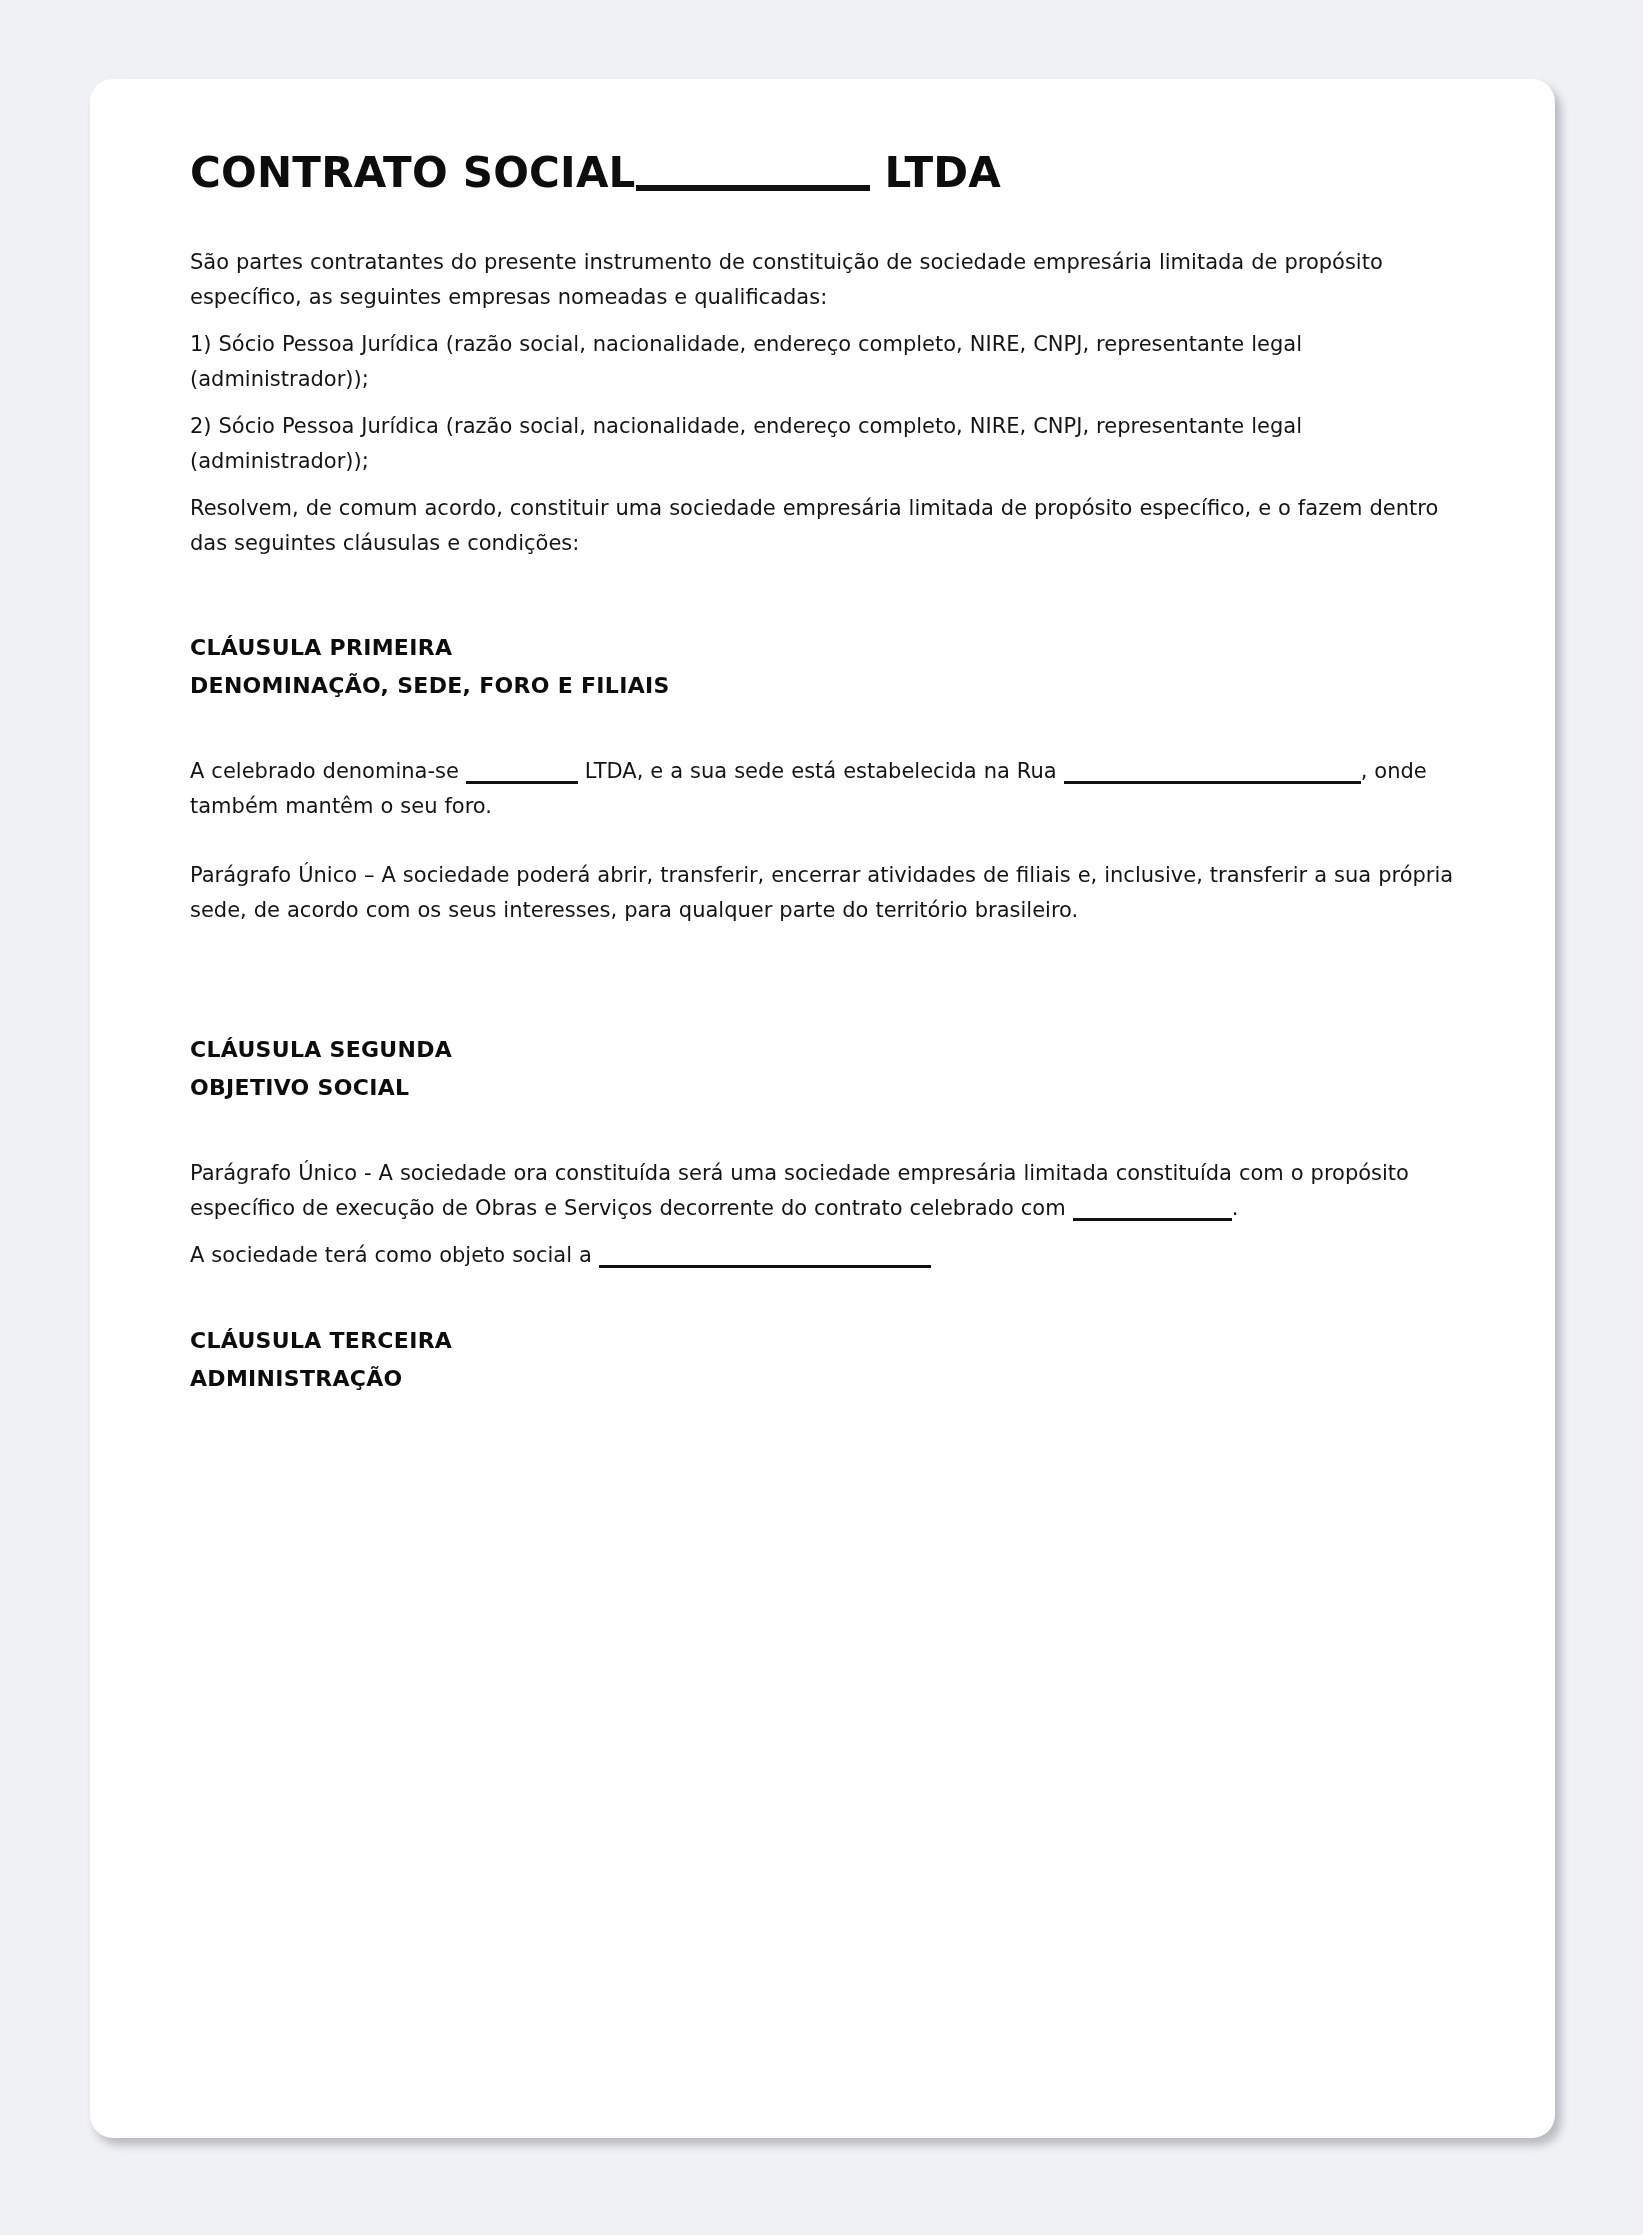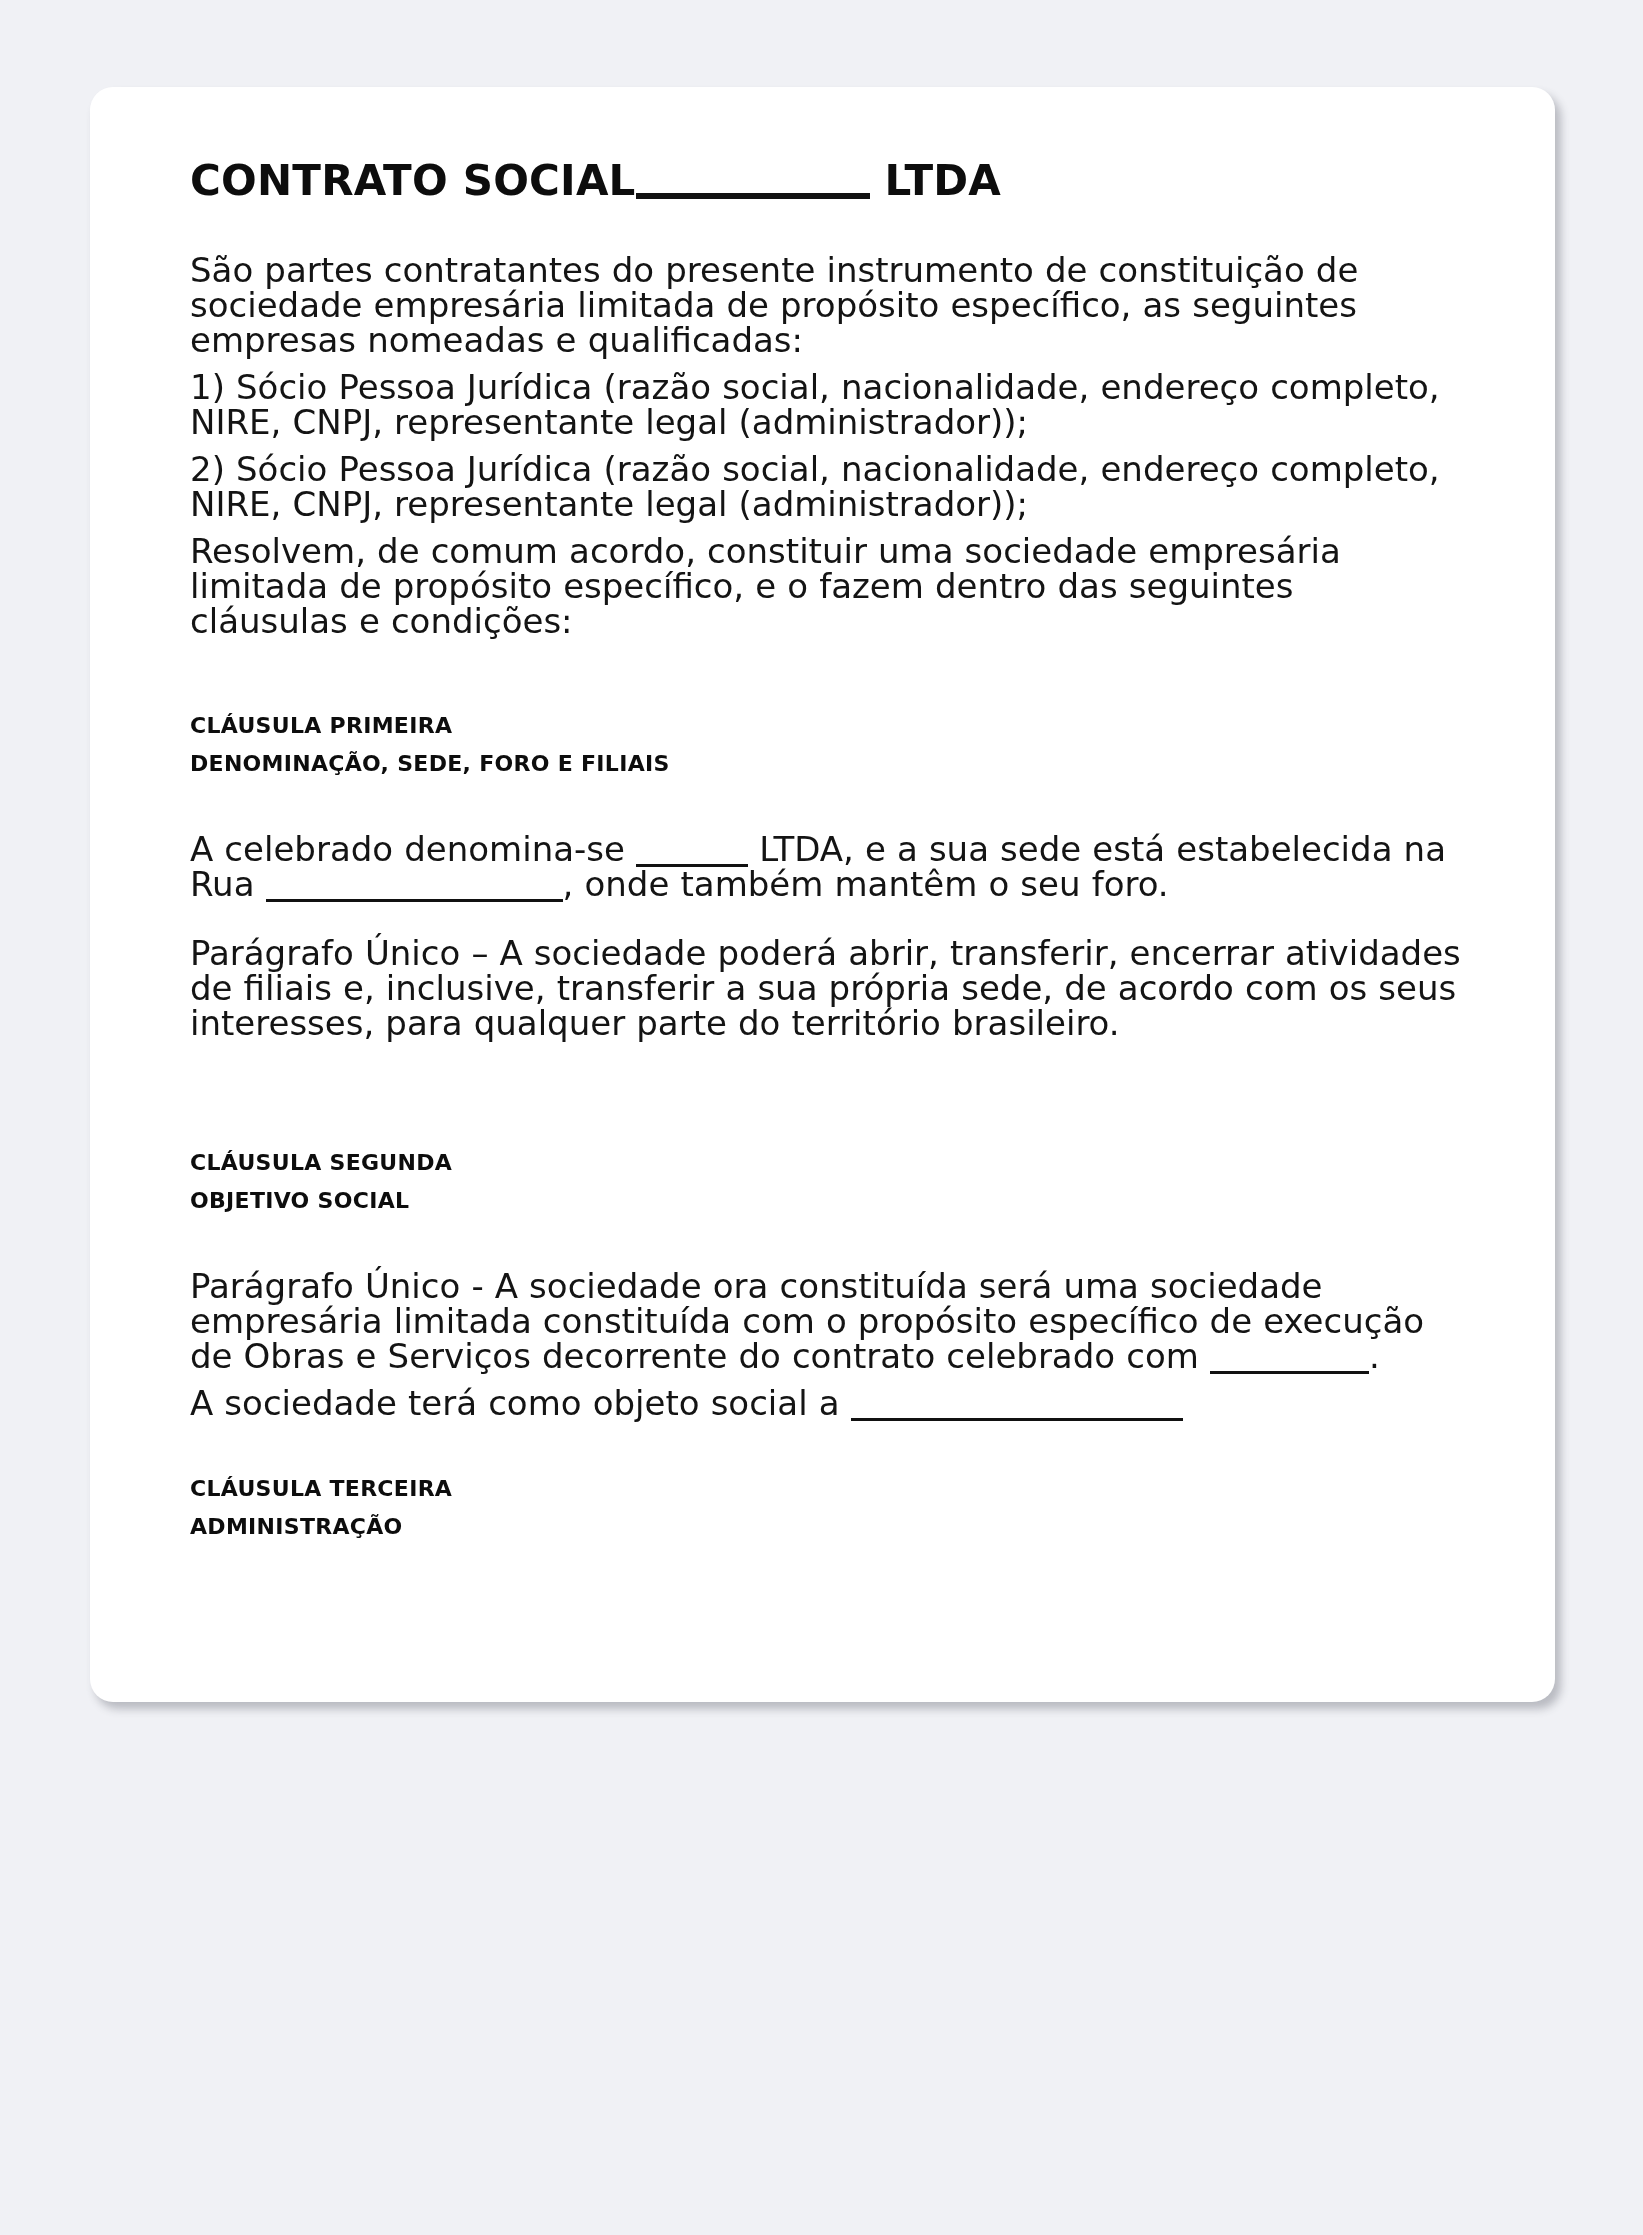--- a/index.html
+++ b/index.html
@@ -20,23 +20,23 @@
     position: relative;
     width: 1644px;
     height: 2236px;
     background: #f0f1f5;
     overflow: hidden;
   }
 
   .doc-card {
     position: absolute;
     left: 90px;
-    top: 87px;
+    top: 79px;
     width: 1465px;
-    height: 1615px;
+    height: 2059px;
     background: #ffffff;
     border-radius: 23px;
     box-shadow: 5.2px 7px 8.7px rgba(60, 64, 75, 0.30);
     overflow: hidden;
   }
 
   .doc-body {
     position: absolute;
     left: 100px;
     top: 70px;
@@ -51,21 +51,21 @@
     font-size: 42px;
     line-height: 1.12;
     color: #0d0d0d;
     letter-spacing: 0.2px;
     margin: 0 0 49px 0;
     white-space: nowrap;
   }
 
   .para {
     font-family: "DejaVu Sans", "Liberation Sans", sans-serif;
-    font-size: 34px;
+    font-size: 21px;
     line-height: 35px;
     color: #141414;
     margin: 0;
     word-spacing: 0.3px;
   }
 
   .para + .para { margin-top: 12px; }
 
   .gap-sm { height: 34px; }
   .gap-md { height: 49px; }

